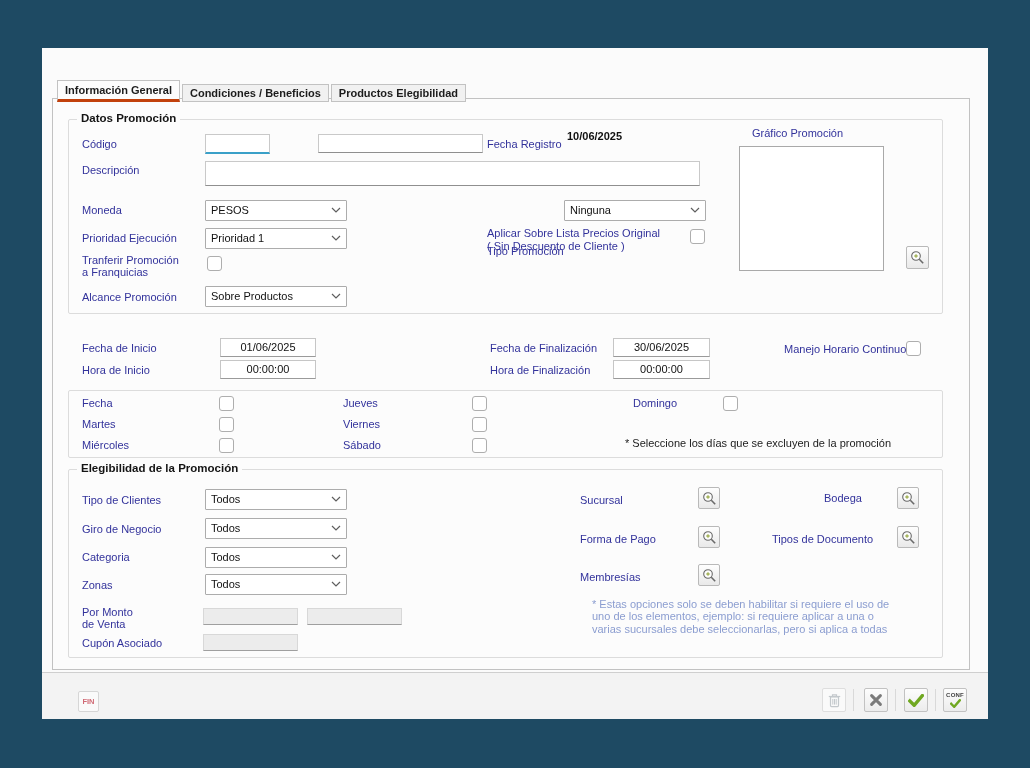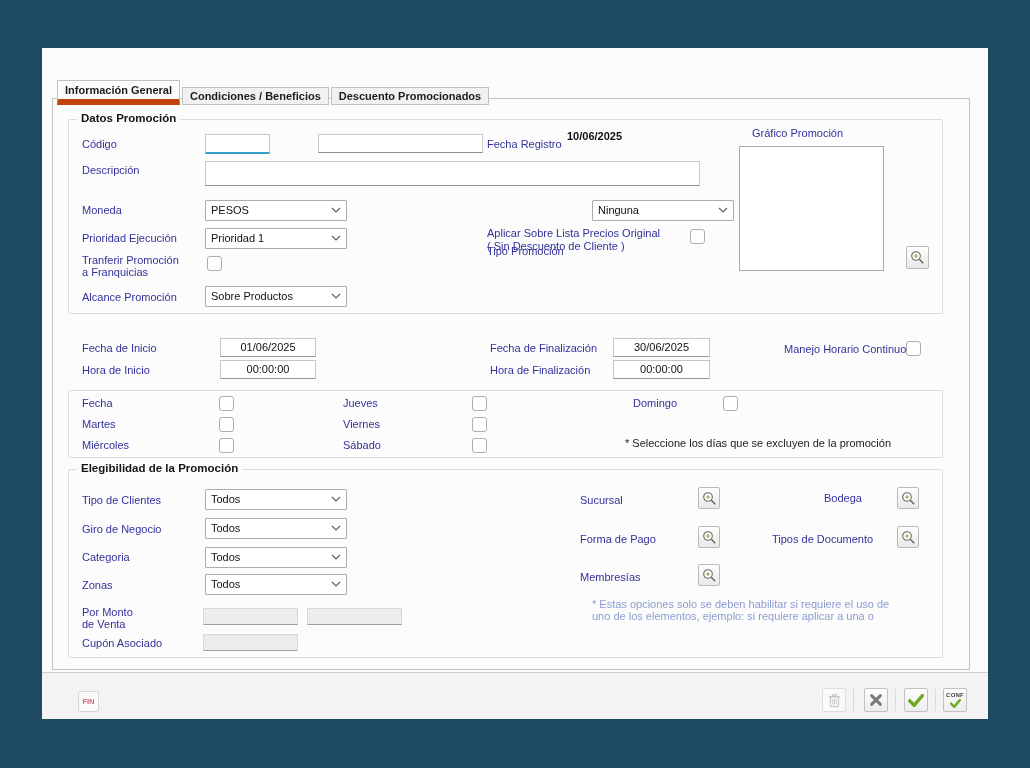--- a/index.html
+++ b/index.html
@@ -5,21 +5,21 @@
   html,body{margin:0;padding:0;background:#1e4a63;}
   .stage{position:relative;width:1030px;height:768px;background:#1e4a63;overflow:hidden;
          font-family:"Liberation Sans",sans-serif;font-size:11px;color:#111;}
   .abs{position:absolute;}
   .window{left:42px;top:48px;width:946px;height:670px;background:#fbfbfb;}
   .win-header{left:0;top:0;width:946px;height:20px;
               background:linear-gradient(180deg,#d7d7d7 0%,#ececec 55%,#f5f5f5 100%);}
   .win-title{left:5px;top:4px;color:#8f969c;font-size:11px;white-space:nowrap;}
   .tab{height:16px;line-height:16px;padding:0 7px;background:#f1f1f1;border:1px solid #c2c2c2;
        font-weight:bold;color:#1c1c1c;white-space:nowrap;}
-  .tab.active{background:#fcfcfc;border-bottom:6px solid #c2410c;height:18px;line-height:18px;z-index:3;}
+  .tab.active{background:#fcfcfc;border-bottom:3px solid #c2410c;height:18px;line-height:18px;z-index:3;}
   .panel{left:10px;top:50px;width:916px;height:570px;background:#fcfcfc;border:1px solid #c2c2c2;z-index:1;}
   .grp{background:#fcfcfc;border:1px solid #dcdcdc;border-radius:2px;}
   .legend{position:absolute;top:-8px;left:8px;background:#fcfcfc;padding:0 4px;
           font-weight:bold;font-size:11.5px;color:#141414;white-space:nowrap;}
   .lbl{color:#32329b;font-size:11px;line-height:12px;white-space:nowrap;}
   .val{color:#111;font-size:11px;white-space:nowrap;}
   .bold{font-weight:bold;}
   .input{background:#fff;border:1px solid #c9c9c9;border-bottom:1px solid #8f8f8f;}
   .input.focus{border-bottom:2px solid #3aa0c8;}
   .field{background:#fff;border:1px solid #c6c6c6;border-bottom:1px solid #9a9a9a;
@@ -48,21 +48,21 @@
 </head>
 <body>
 
 <div class="stage">
   <div class="abs window">
 
 
     <div class="abs" style="left:15px;top:32px;display:flex;align-items:flex-end;gap:2px;z-index:3;">
       <div class="tab active">Información General</div>
       <div class="tab">Condiciones / Beneficios</div>
-      <div class="tab">Descuento Promocionados</div>
+      <div class="tab">Productos Elegibilidad</div>
     </div>
 
     <div class="abs panel"></div>
 
     <div class="abs grp" style="left:26px;top:71px;width:873px;height:193px;z-index:2;">
       <div class="legend">Datos Promoción</div>
     </div>
 
     <div class="abs lbl" style="left:40px;top:90px;z-index:2;">Código</div>
     <div class="abs input focus" style="left:163px;top:86px;width:63px;height:17px;z-index:2;"></div>
@@ -74,21 +74,21 @@
     <div class="abs input" style="left:163px;top:113px;width:493px;height:23px;z-index:2;"></div>
 
     <div class="abs lbl" style="left:40px;top:156px;z-index:2;">Moneda</div>
     <div class="abs combo" style="left:163px;top:152px;width:140px;height:19px;z-index:2;">
       <span class="combo-txt">PESOS</span>
       <svg class="combo-arrow" width="10" height="6" viewBox="0 0 10 6">
           <path d="M1 1l4 4 4-4" fill="none" stroke="#5f5f5f" stroke-width="1.2"></path>
         </svg>
     </div>
     <div class="abs lbl" style="left:445px;top:162px;z-index:2;margin-top:35px;">Tipo Promoción</div>
-    <div class="abs combo" style="left:522px;top:152px;width:140px;height:19px;z-index:2;margin-left:28px;">
+    <div class="abs combo" style="left:522px;top:152px;width:140px;height:19px;z-index:2;">
       <span class="combo-txt">Ninguna</span>
       <svg class="combo-arrow" width="10" height="6" viewBox="0 0 10 6">
           <path d="M1 1l4 4 4-4" fill="none" stroke="#5f5f5f" stroke-width="1.2"></path>
         </svg>
     </div>
 
     <div class="abs lbl" style="left:40px;top:184px;z-index:2;">Prioridad Ejecución</div>
     <div class="abs combo" style="left:163px;top:180px;width:140px;height:19px;z-index:2;">
       <span class="combo-txt">Prioridad 1</span>
       <svg class="combo-arrow" width="10" height="6" viewBox="0 0 10 6">
@@ -240,20 +240,21 @@
         <circle cx="6" cy="6" r="4.3" fill="#fdfdfd" stroke="#6a6a6a" stroke-width="1.1"></circle>
         <line x1="9.3" y1="9.3" x2="13.2" y2="13.2" stroke="#6a6a6a" stroke-width="1.6"></line>
         <line x1="6" y1="4.2" x2="6" y2="7.8" stroke="#93a43a" stroke-width="1.1"></line>
         <line x1="4.2" y1="6" x2="7.8" y2="6" stroke="#93a43a" stroke-width="1.1"></line>
       </svg>
     </button>
 
     <div class="abs" style="left:550px;top:550px;z-index:3;">
       <div class="note-blue">* Estas opciones solo se deben habilitar si requiere el uso de</div>
       <div class="note-blue">uno de los elementos, ejemplo: si requiere aplicar a una o</div>
+      <div class="note-blue">varias sucursales debe seleccionarlas, pero si aplica a todas</div>
     </div>
 
     <div class="abs toolbar"></div>
 
     <button class="abs fin-btn" style="left:36px;top:643px;z-index:4;">FIN</button>
 
     <button class="abs tool disabled" style="left:780px;top:640px;z-index:4;">
       <svg width="15" height="16" viewBox="0 0 15 16">
         <path d="M3.5 5h8v8.6a1 1 0 0 1-1 1h-6a1 1 0 0 1-1-1z" fill="none" stroke="#c3c8cc" stroke-width="1.2"></path>
         <line x1="1.8" y1="4.5" x2="13.2" y2="4.5" stroke="#c3c8cc" stroke-width="1.2"></line>

